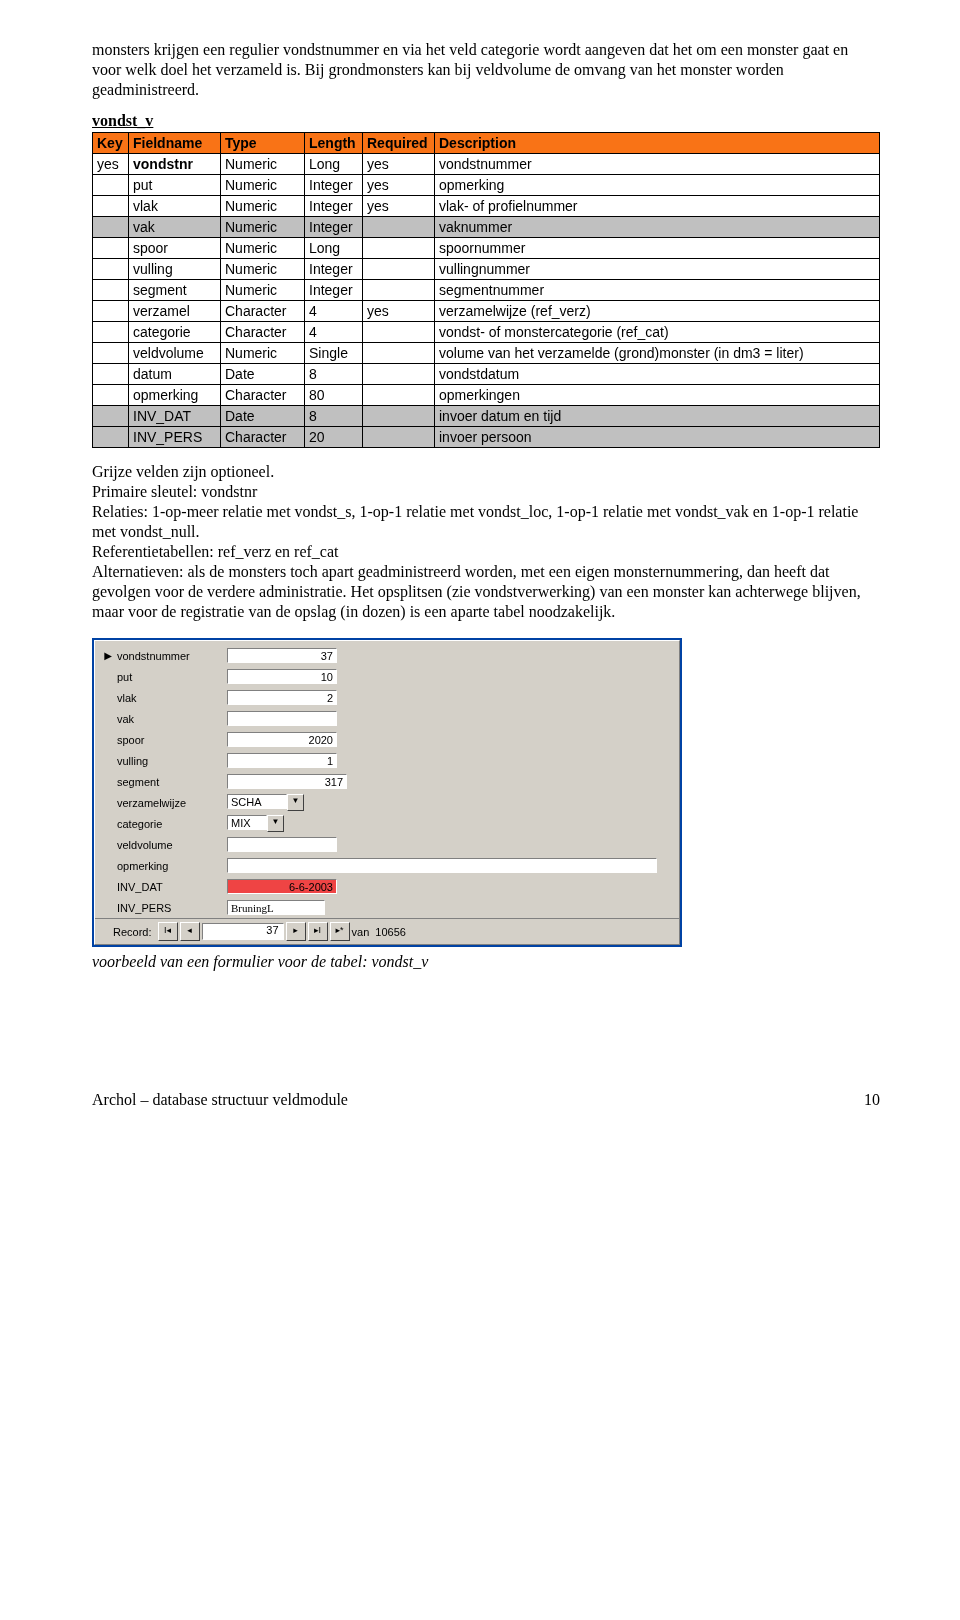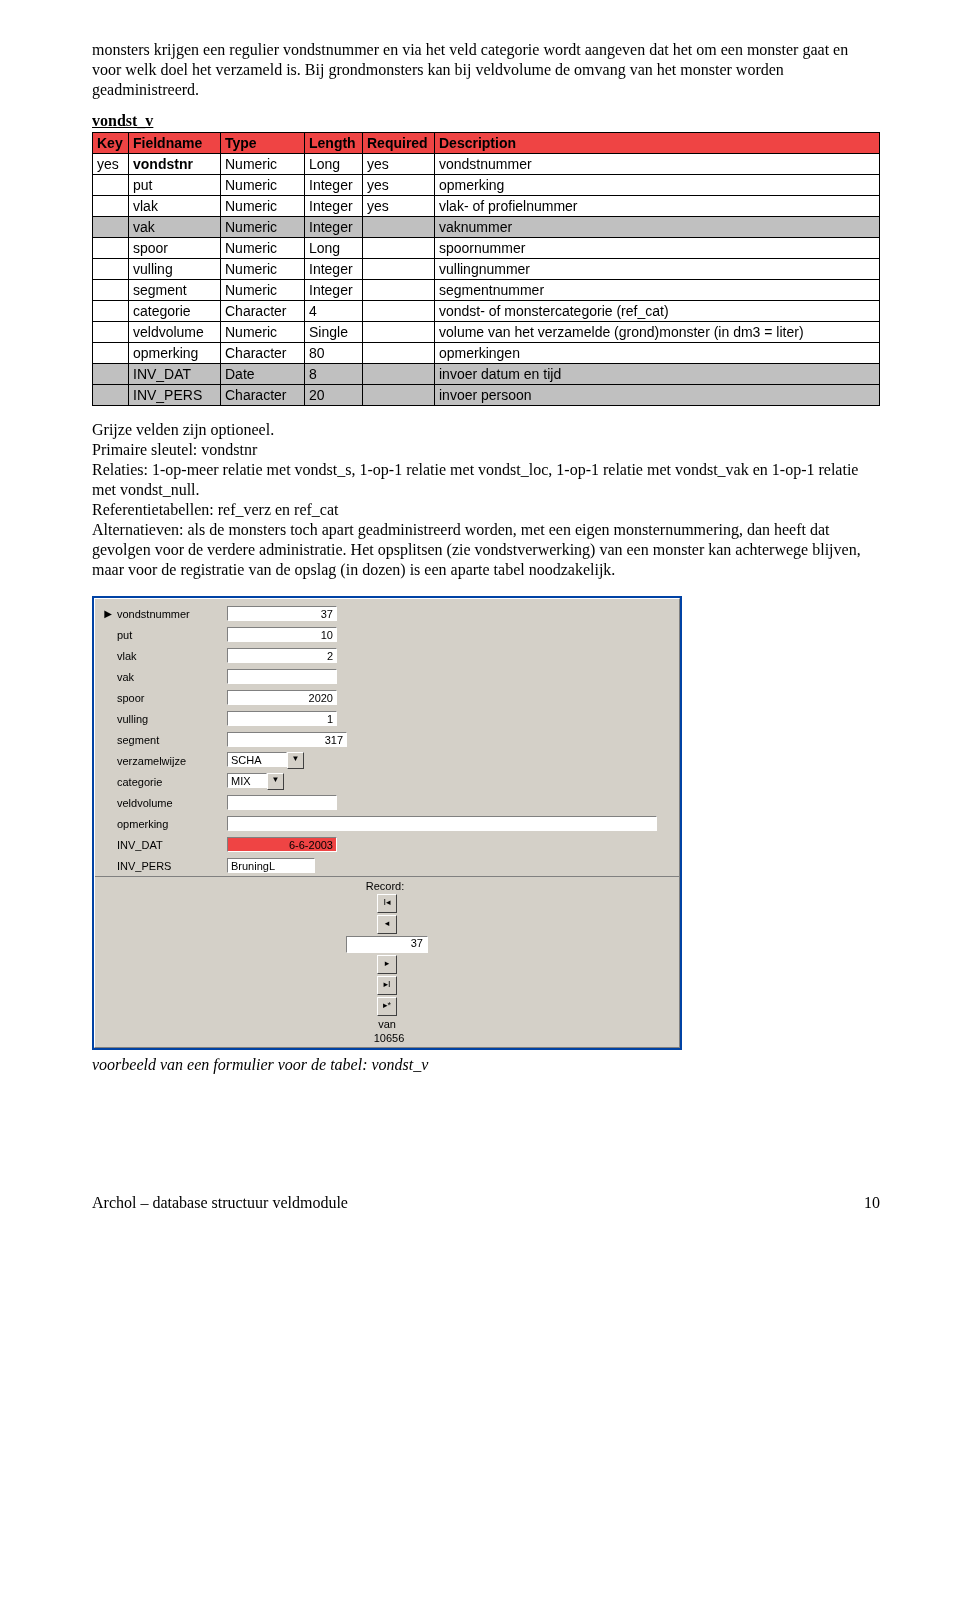--- a/index.html
+++ b/index.html
@@ -26,21 +26,21 @@
     font-size: 14px;
     margin-bottom: 14px;
     table-layout: fixed;
   }
   th, td {
     border: 1px solid #000;
     padding: 2px 4px;
     text-align: left;
     vertical-align: top;
   }
-  th { background: #ef4444; font-weight: bold; }
+  th { background: #f97316; font-weight: bold; }
   tr.gray td { background: #c0c0c0; }
   .col-key { width: 36px; }
   .col-field { width: 92px; }
   .col-type { width: 84px; }
   .col-len { width: 58px; }
   .col-req { width: 72px; }
   .notes { line-height: 1.25; margin-bottom: 16px; }
   
   .shot {
     width: 586px;
@@ -66,23 +66,22 @@
   .shot-input.left { text-align:left; }
   .shot-input.ro { background:#ef4444; }
   .combo { display:flex; }
   .combo-btn {
     width:15px; height:15px; background:#d4d0c8;
     border:1px solid #fff; border-right-color:#404040; border-bottom-color:#404040;
     font-size:8px; text-align:center; line-height:12px;
   }
   .navbar {
     display:flex; align-items:center; gap:2px;
-    border-top:1px solid #808080; padding:3px 4px;
+    border-top:1px solid #808080; padding:3px 18px;
     background:#d4d0c8;
-    flex-direction:column;
   }
   .nav-label { margin-right:4px; }
   .nav-btn {
     width:18px; height:17px; background:#d4d0c8;
     border:1px solid #fff; border-right-color:#404040; border-bottom-color:#404040;
     font-size:9px; text-align:center; line-height:14px; font-family: Arial;
   }
   .nav-input {
     border:1px solid #808080; border-right-color:#fff; border-bottom-color:#fff;
     background:#fff; width:72px; height:15px; text-align:right; padding:0 4px;
@@ -173,33 +172,49 @@
       <tr>
         <td></td>
         <td style="font-weight: normal;">segment</td>
         <td>Numeric</td>
         <td>Integer</td>
         <td></td>
         <td>segmentnummer</td>
       </tr>
       <tr>
         <td></td>
+        <td style="font-weight: normal;">verzamel</td>
+        <td>Character</td>
+        <td>4</td>
+        <td>yes</td>
+        <td>verzamelwijze (ref_verz)</td>
+      </tr>
+      <tr>
+        <td></td>
         <td style="font-weight: normal;">categorie</td>
         <td>Character</td>
         <td>4</td>
         <td></td>
         <td>vondst- of monstercategorie (ref_cat)</td>
       </tr>
       <tr>
         <td></td>
         <td style="font-weight: normal;">veldvolume</td>
         <td>Numeric</td>
         <td>Single</td>
         <td></td>
         <td>volume van het verzamelde (grond)monster (in dm3 = liter)</td>
+      </tr>
+      <tr>
+        <td></td>
+        <td style="font-weight: normal;">datum</td>
+        <td>Date</td>
+        <td>8</td>
+        <td></td>
+        <td>vondstdatum</td>
       </tr>
       <tr>
         <td></td>
         <td style="font-weight: normal;">opmerking</td>
         <td>Character</td>
         <td>80</td>
         <td></td>
         <td>opmerkingen</td>
       </tr>
       <tr class="gray">
@@ -288,21 +303,21 @@
           <div class="shot-input left" style="width: 430px;"></div>
         </div>
         <div class="shot-row">
           <div class="shot-tick"></div>
           <div class="shot-label">INV_DAT</div>
           <div class="shot-input ro" style="width: 110px;">6-6-2003</div>
         </div>
         <div class="shot-row">
           <div class="shot-tick"></div>
           <div class="shot-label">INV_PERS</div>
-          <div class="shot-input left" style="width: 88px;">BruningL</div>
+          <div class="shot-input left" style="width: 98px; font-family: Liberation Serif, serif;">BruningL</div>
         </div>
       </div>
     <div class="navbar">
       <span class="nav-label">Record:</span>
       <span class="nav-btn">I◂</span>
       <span class="nav-btn">◂</span>
       <span class="nav-input">37</span>
       <span class="nav-btn">▸</span>
       <span class="nav-btn">▸I</span>
       <span class="nav-btn">▸*</span>

